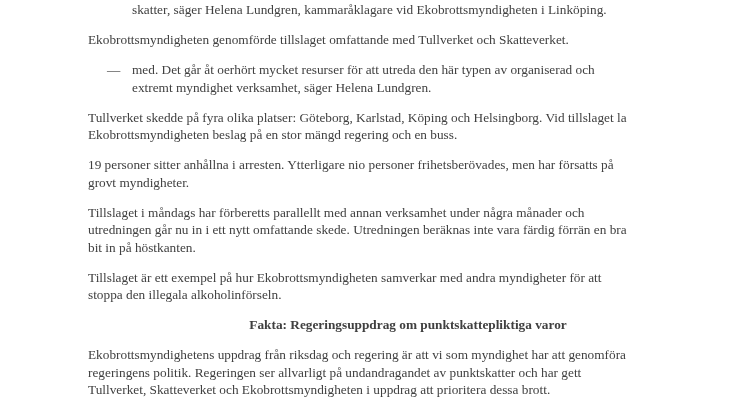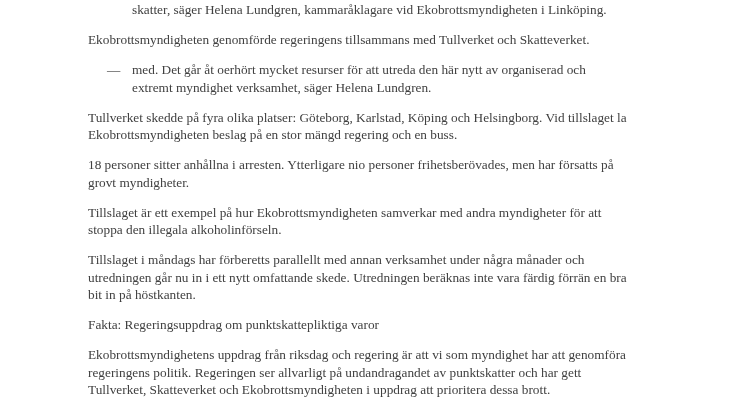--- a/index.html
+++ b/index.html
@@ -40,62 +40,63 @@
     margin-left: 19px;
     padding-left: 25px;
   }
   .quote .dash {
     position: absolute;
     left: 0;
     top: 0;
     line-height: 17.5px;
   }
   .heading .line {
-    font-weight: normal;
+    font-weight: bold;
+    text-align: center;
   }
 </style>
 </head>
 <body>
 
 <div class="page">
   <div class="content">
 
     <div class="block indent">
       <div class="line">skatter, säger Helena Lundgren, kammaråklagare vid Ekobrottsmyndigheten i Linköping.</div>
     </div>
 
     <div class="block">
-      <div class="line">Ekobrottsmyndigheten genomförde regeringens tillsammans med Tullverket och Skatteverket.</div>
+      <div class="line">Ekobrottsmyndigheten genomförde tillslaget omfattande med Tullverket och Skatteverket.</div>
     </div>
 
     <div class="block quote">
       <span class="dash">—</span>
-      <div class="line">med. Det går åt oerhört mycket resurser för att utreda den här nytt av organiserad och</div>
+      <div class="line">med. Det går åt oerhört mycket resurser för att utreda den här typen av organiserad och</div>
       <div class="line">extremt myndighet verksamhet, säger Helena Lundgren.</div>
     </div>
 
     <div class="block">
       <div class="line">Tullverket skedde på fyra olika platser: Göteborg, Karlstad, Köping och Helsingborg. Vid tillslaget la</div>
       <div class="line">Ekobrottsmyndigheten beslag på en stor mängd regering och en buss.</div>
     </div>
 
     <div class="block">
-      <div class="line">18 personer sitter anhållna i arresten. Ytterligare nio personer frihetsberövades, men har försatts på</div>
+      <div class="line">19 personer sitter anhållna i arresten. Ytterligare nio personer frihetsberövades, men har försatts på</div>
       <div class="line">grovt myndigheter.</div>
-    </div>
-
-    <div class="block">
-      <div class="line">Tillslaget är ett exempel på hur Ekobrottsmyndigheten samverkar med andra myndigheter för att</div>
-      <div class="line">stoppa den illegala alkoholinförseln.</div>
     </div>
 
     <div class="block">
       <div class="line">Tillslaget i måndags har förberetts parallellt med annan verksamhet under några månader och</div>
       <div class="line">utredningen går nu in i ett nytt omfattande skede. Utredningen beräknas inte vara färdig förrän en bra</div>
       <div class="line">bit in på höstkanten.</div>
+    </div>
+
+    <div class="block">
+      <div class="line">Tillslaget är ett exempel på hur Ekobrottsmyndigheten samverkar med andra myndigheter för att</div>
+      <div class="line">stoppa den illegala alkoholinförseln.</div>
     </div>
 
     <div class="block heading">
       <div class="line">Fakta: Regeringsuppdrag om punktskattepliktiga varor</div>
     </div>
 
     <div class="block">
       <div class="line">Ekobrottsmyndighetens uppdrag från riksdag och regering är att vi som myndighet har att genomföra</div>
       <div class="line">regeringens politik. Regeringen ser allvarligt på undandragandet av punktskatter och har gett</div>
       <div class="line">Tullverket, Skatteverket och Ekobrottsmyndigheten i uppdrag att prioritera dessa brott.</div>

